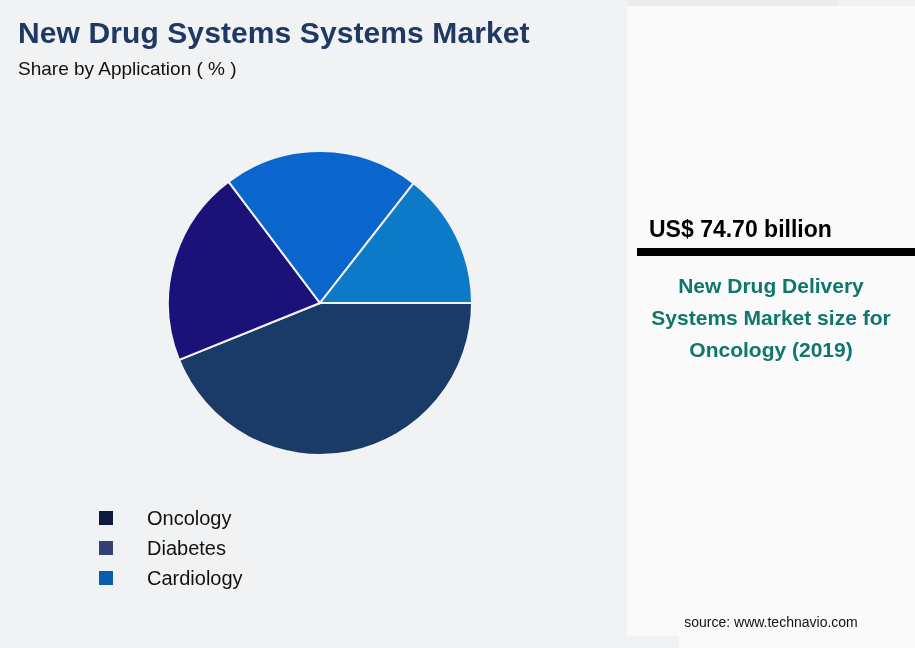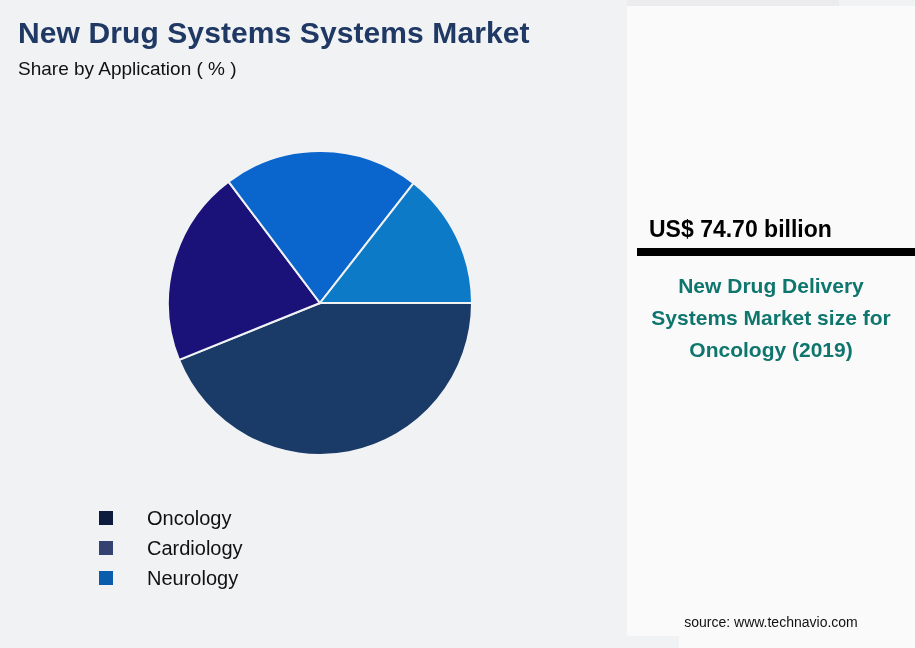--- a/index.html
+++ b/index.html
@@ -178,25 +178,25 @@
       </svg>
     </div>
 
     <div class="legend">
       <div class="legend-row">
         <span class="legend-swatch" style="background: rgb(13, 27, 62);"></span>
         <span class="legend-label">Oncology</span>
       </div>
       <div class="legend-row">
         <span class="legend-swatch" style="background: rgb(51, 66, 112);"></span>
-        <span class="legend-label">Cardiology</span>
+        <span class="legend-label">Diabetes</span>
       </div>
       <div class="legend-row">
         <span class="legend-swatch" style="background: rgb(10, 92, 173);"></span>
-        <span class="legend-label">Neurology</span>
+        <span class="legend-label">Cardiology</span>
       </div>
     </div>
   </div>
 
   <div class="right-panel">
     <div class="right-top-band">
       <div class="right-top-band-inner"></div>
     </div>
 
     <div class="stat-value">US$ 74.70 billion</div>

